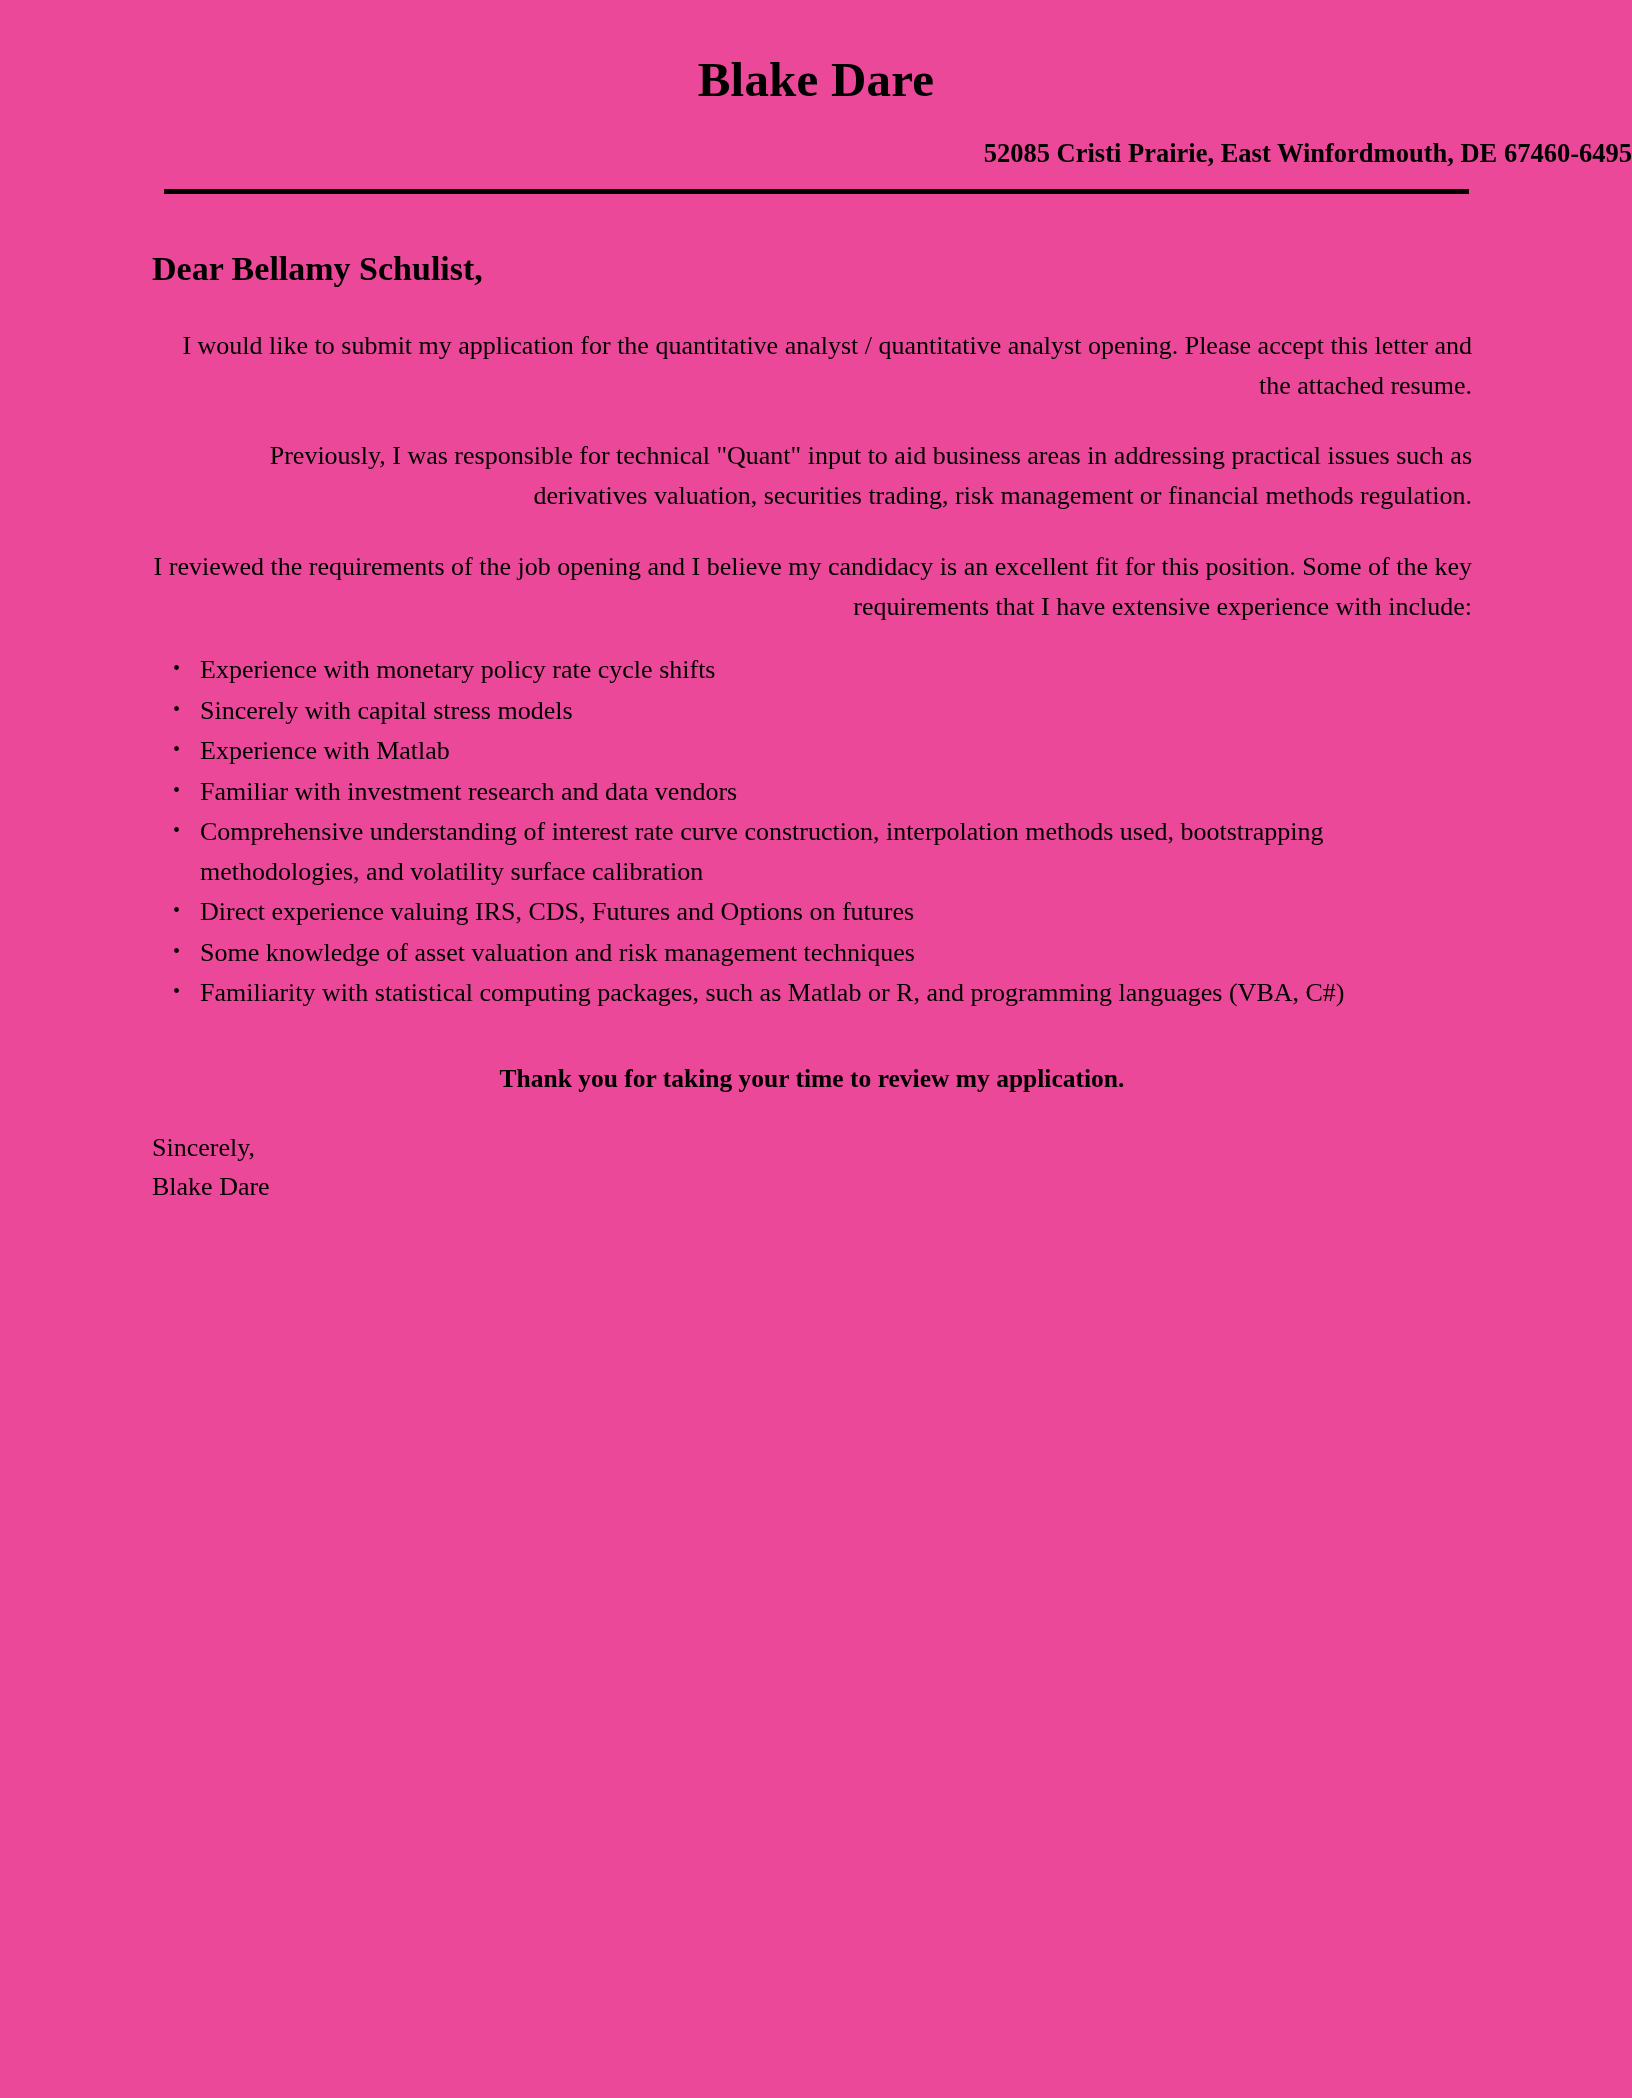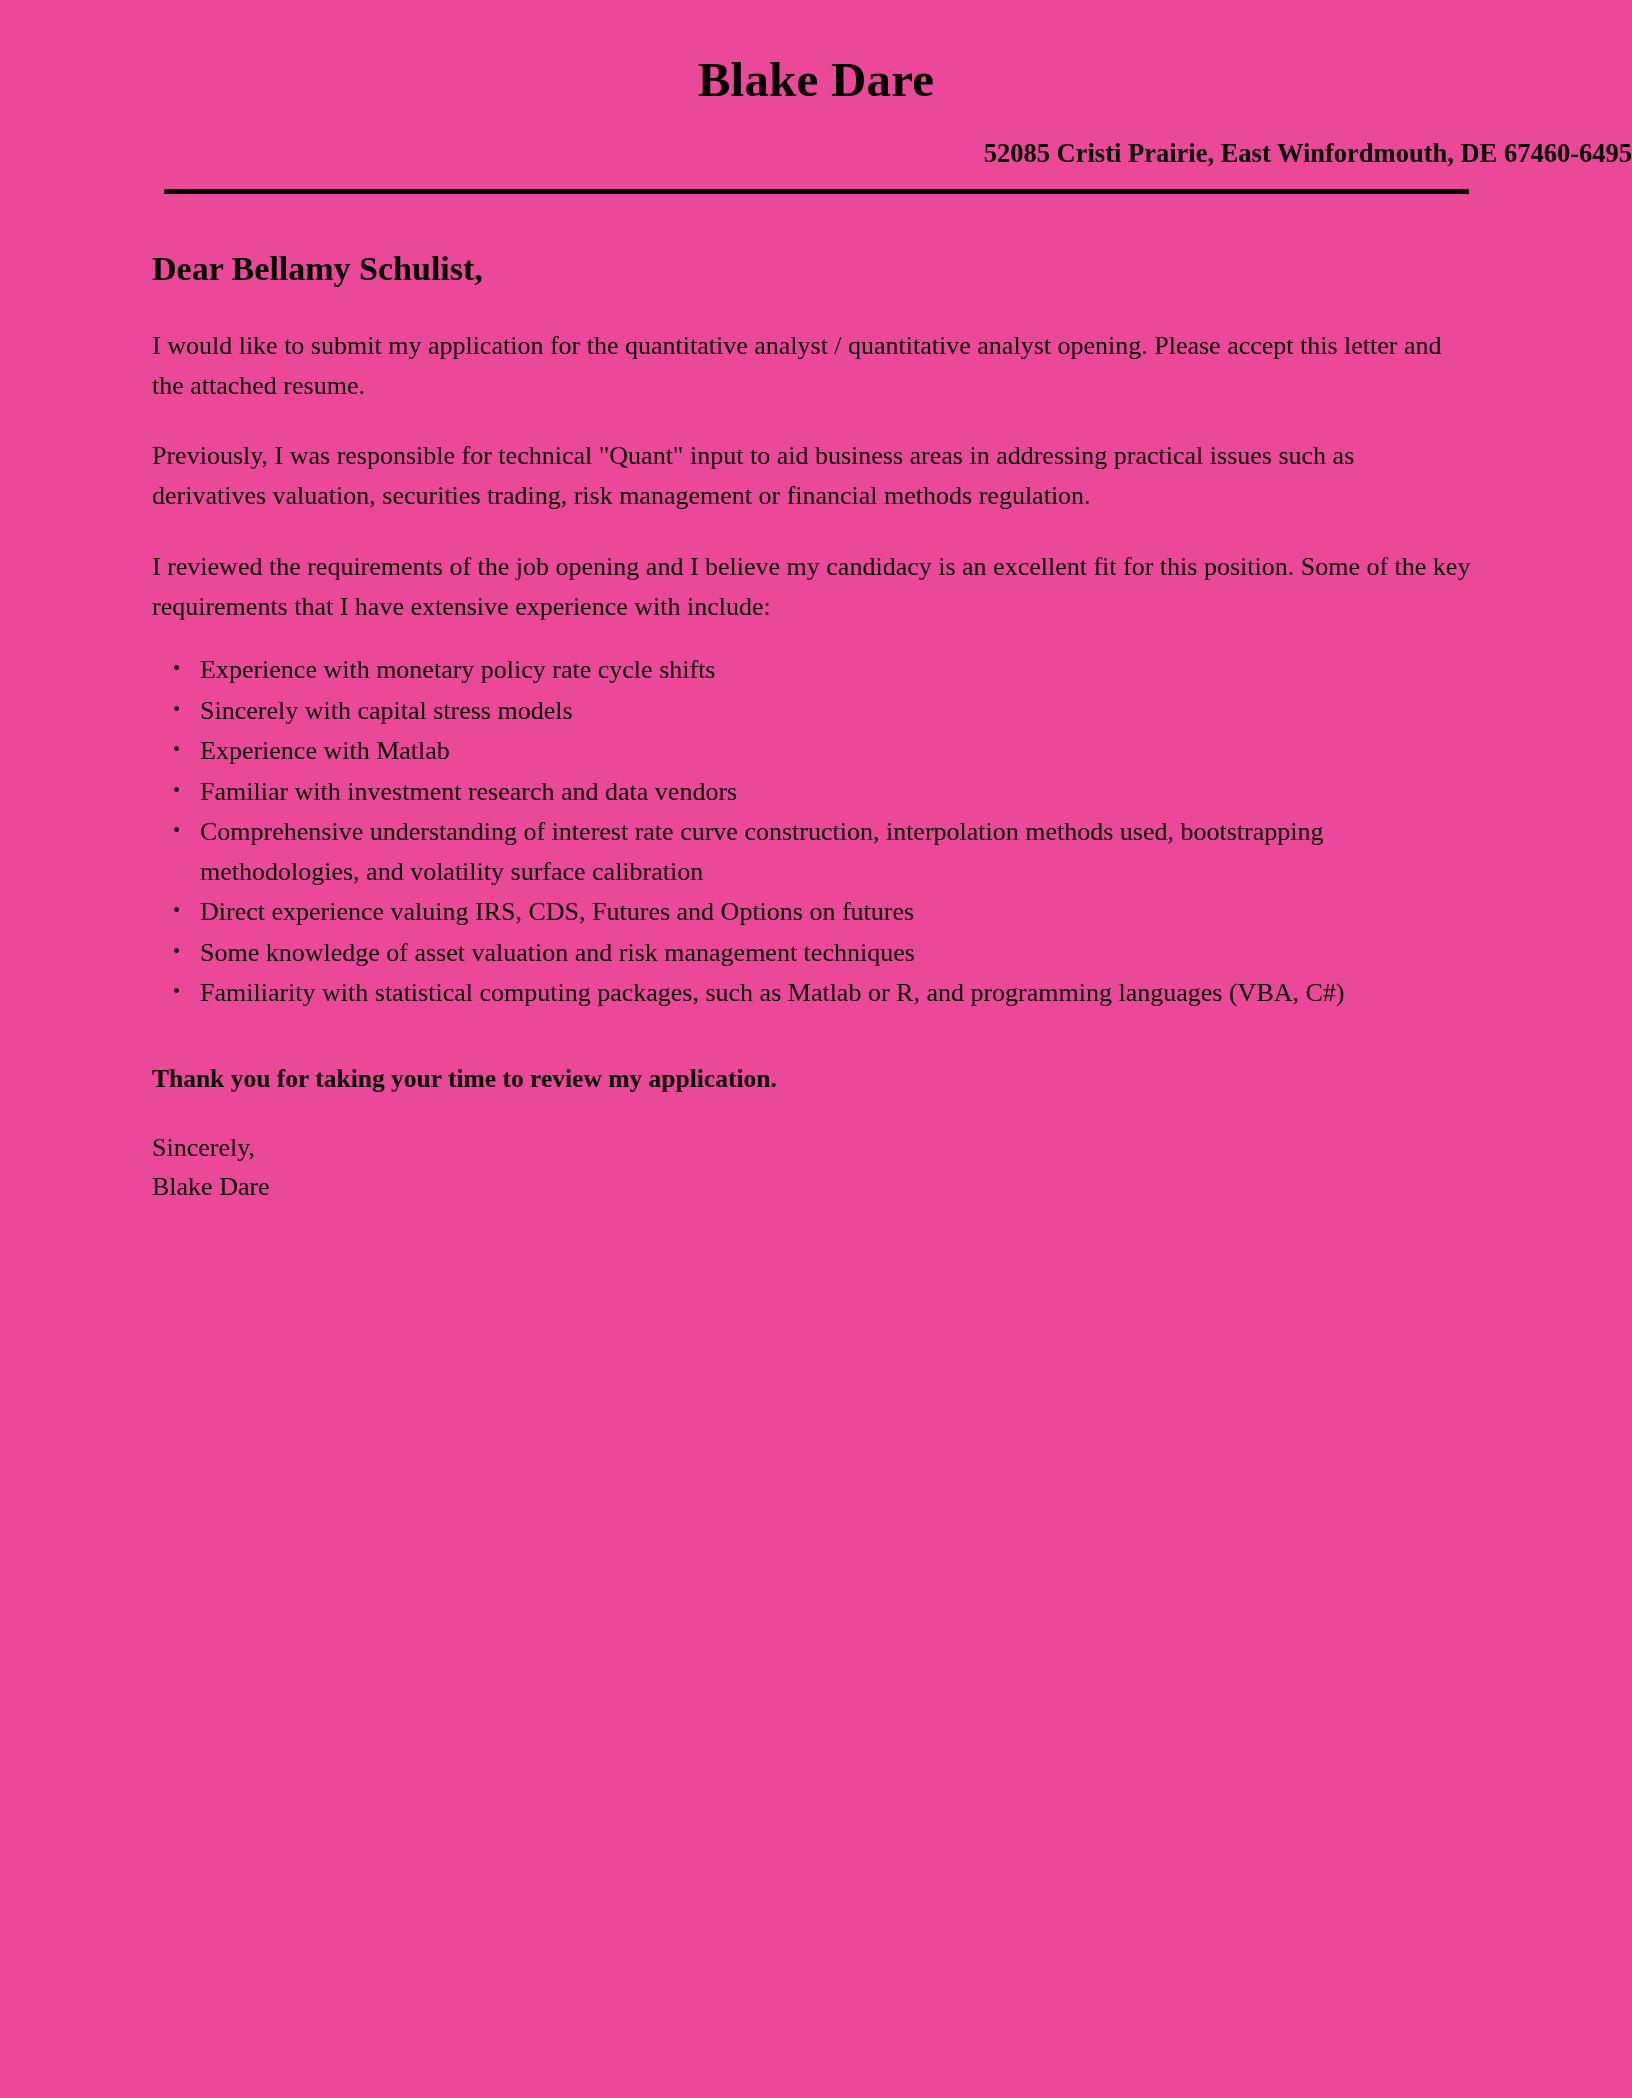--- a/index.html
+++ b/index.html
@@ -56,21 +56,21 @@
   .salutation {
     font-size: 34px;
     font-weight: bold;
     margin: 0 0 34px 0;
     line-height: 1.35;
   }
   .para {
     font-size: 26px;
     line-height: 1.52;
     margin: 0 0 32px 0;
-    text-align: left;
+    text-align: right;
   }
   .para.p-intro { margin-bottom: 31px; }
   .para.p-lead-in { margin-bottom: 24px; }
   .qual-list {
     list-style: none;
     margin: 0 0 34px 0;
     padding: 0;
   }
   .qual-list li {
     font-size: 26px;
@@ -85,20 +85,21 @@
     left: 21px;
     top: 0;
     font-size: 20px;
     line-height: 1.85;
   }
   .closing-thanks {
     font-size: 25.5px;
     font-weight: bold;
     margin: 48px 0 32px 0;
     line-height: 1.4;
+    text-align: center;
   }
   .signoff {
     font-size: 26px;
     line-height: 1.5;
     margin: 0;
   }
   .signoff div { margin: 0; }
 </style>
 </head>
 <body>

